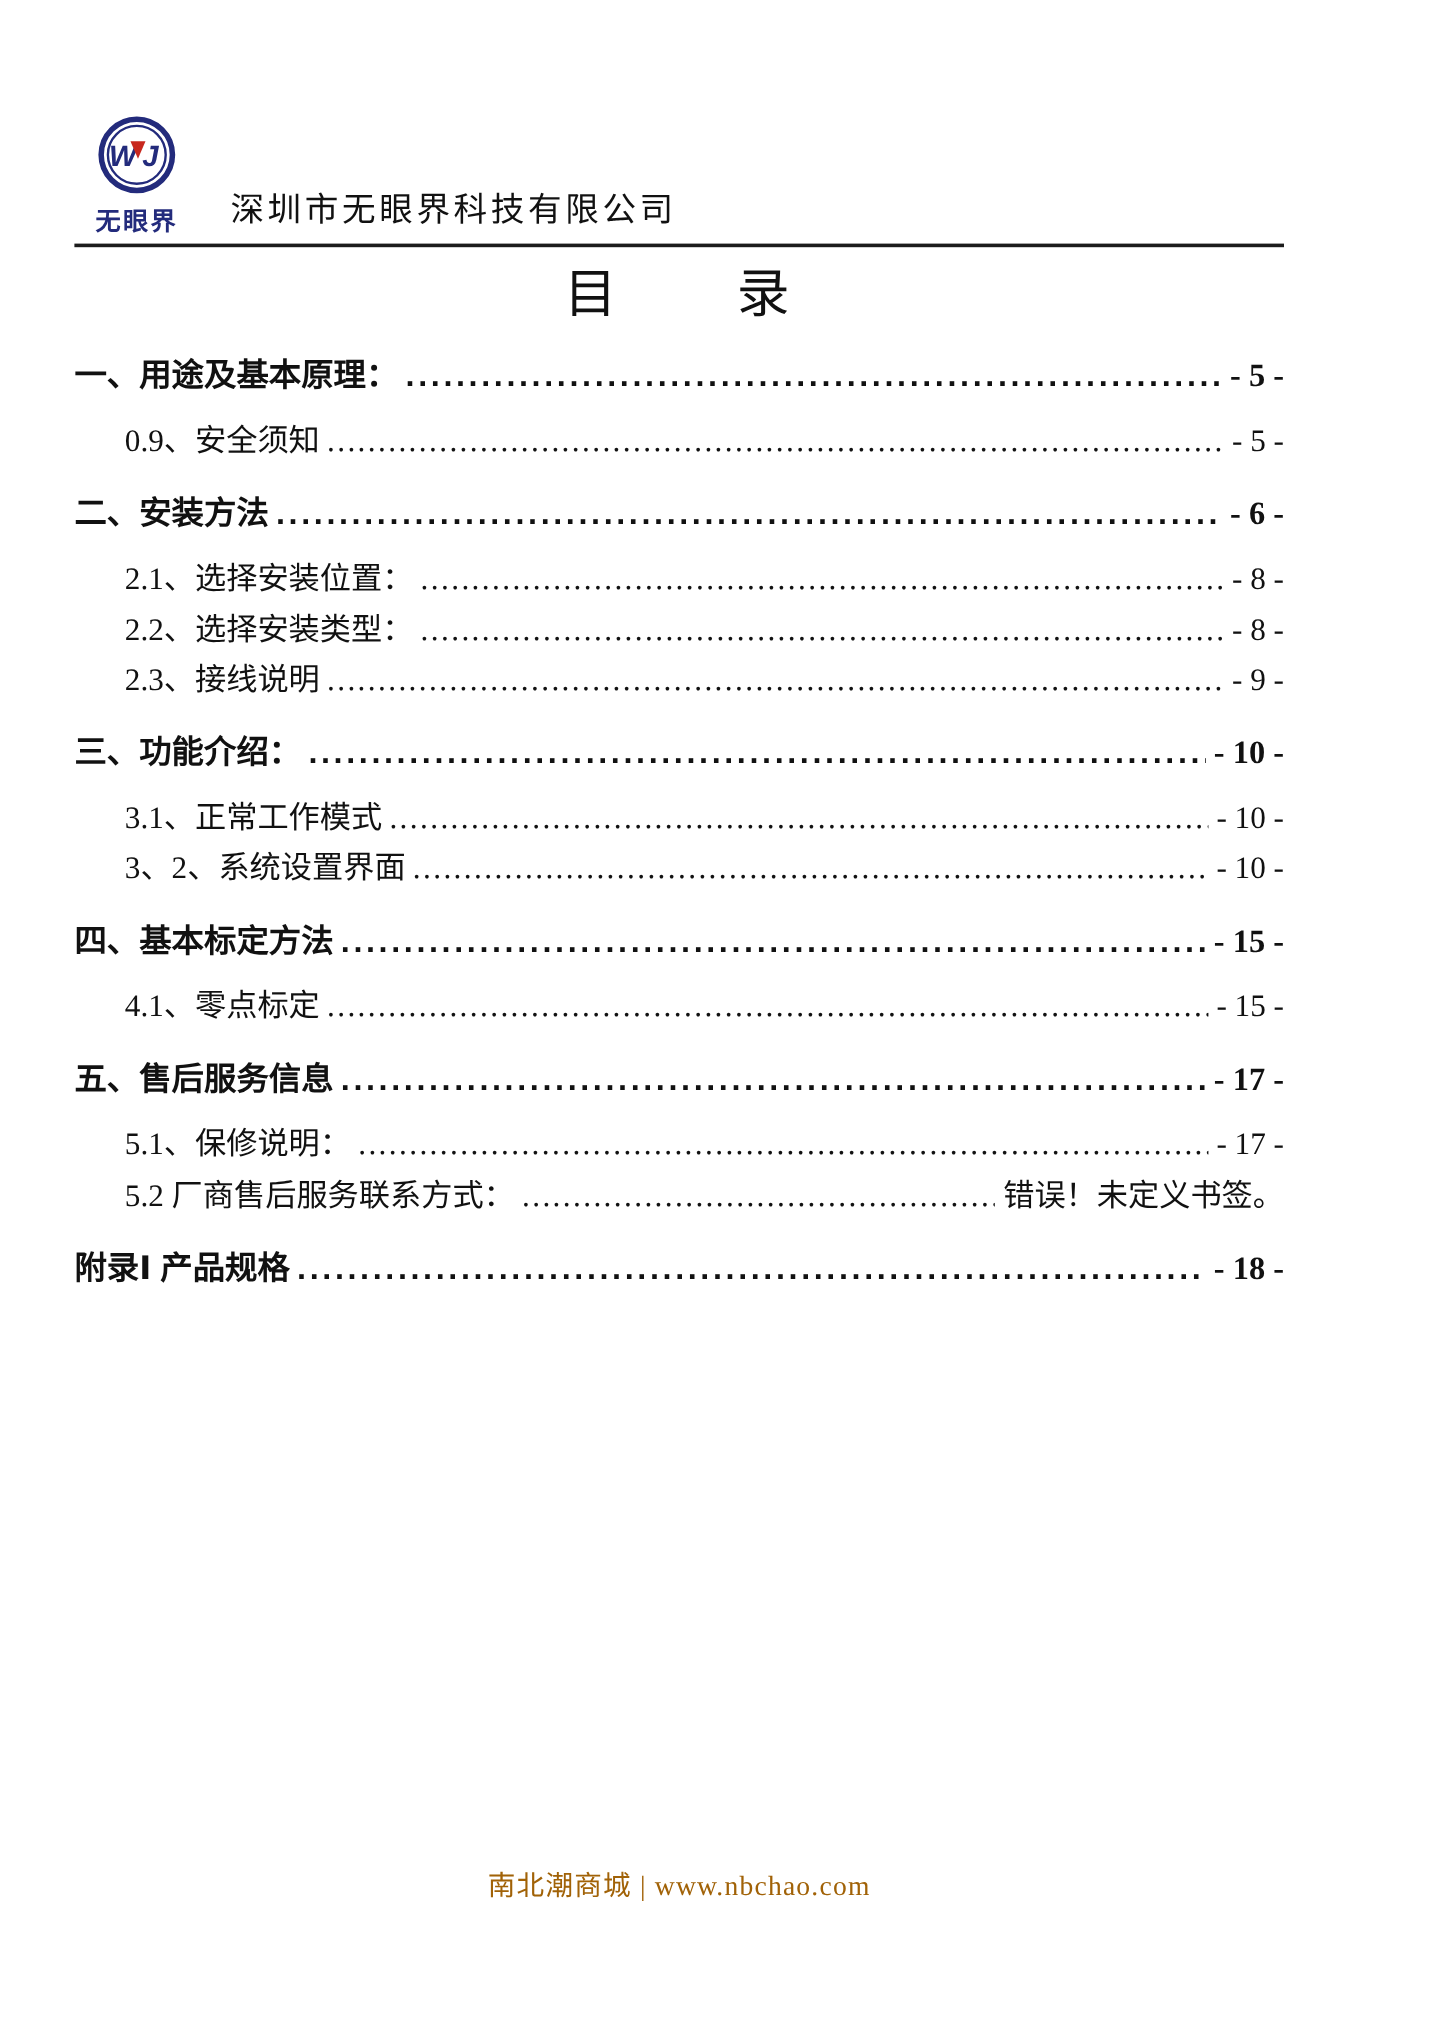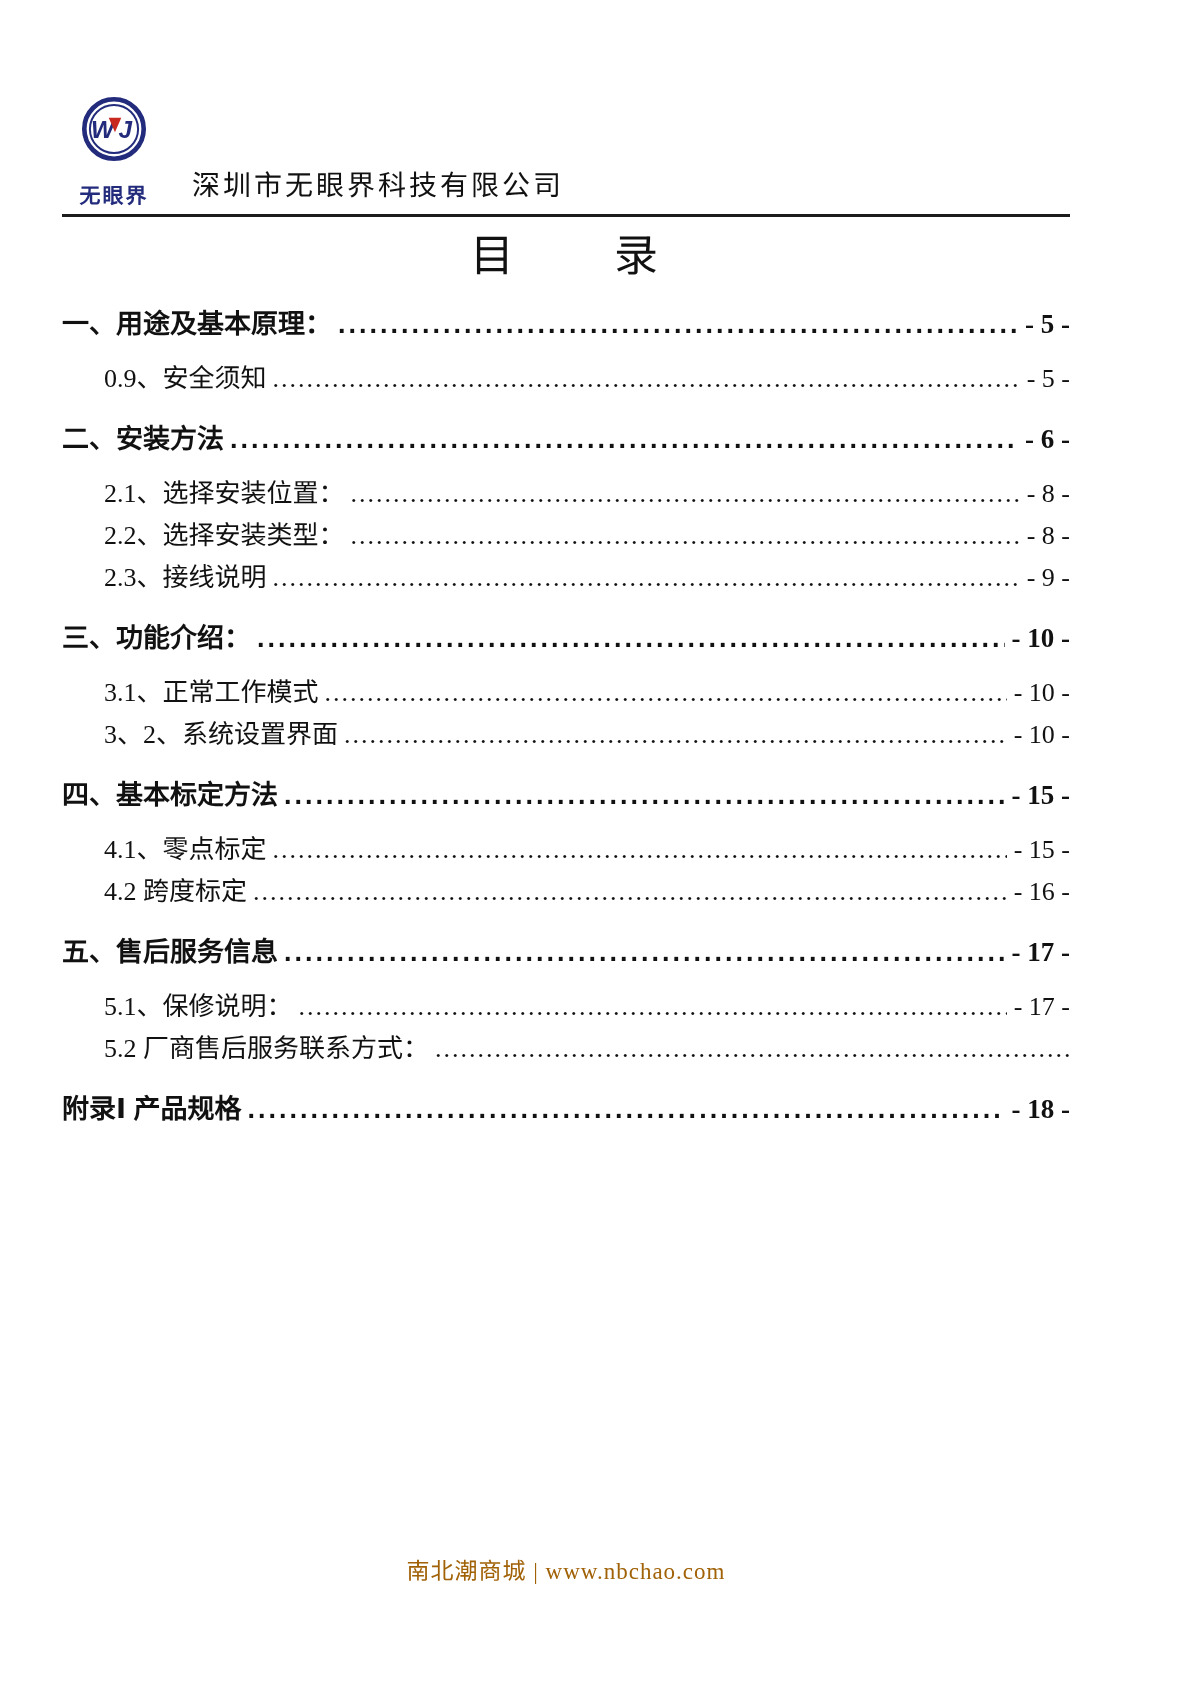--- a/index.html
+++ b/index.html
@@ -20,21 +20,21 @@
     align-items:flex-end;
     gap:26px;
     border-bottom:3px solid #1c1c1c;
     padding-bottom:5px;
   }
   .logo { display:flex; flex-direction:column; align-items:center; width:104px; flex:0 0 auto; }
   .logo svg { width:66px; height:66px; display:block; }
   .logo-wordmark {
     font-family:"Liberation Sans","DejaVu Sans",sans-serif;
     font-weight:bold; font-size:21px; letter-spacing:2px;
-    color:#232b7c; margin-top:17px; white-space:nowrap;
+    color:#232b7c; margin-top:6px; white-space:nowrap;
   }
   .company-name {
     font-size:28px; font-weight:normal; letter-spacing:3px;
     padding-bottom:6px; white-space:nowrap;
   }
   
   .doc-title {
     margin:12px 0 0 0;
     text-align:center;
     font-size:44px; font-weight:normal;
@@ -138,38 +138,34 @@
       <div class="toc-row lvl1">
         <span class="toc-label">四、基本标定方法</span>
         <span class="dot-leader"></span>
         <span class="toc-page">- 15 -</span>
       </div>
       <div class="toc-row lvl2">
         <span class="toc-label">4.1、零点标定</span>
         <span class="dot-leader"></span>
         <span class="toc-page">- 15 -</span>
       </div>
-      <div class="toc-row lvl2">
-        <span class="toc-label">4.2 跨度标定</span>
-        <span class="dot-leader"></span>
-        <span class="toc-page">- 16 -</span>
-      </div>
       <div class="toc-row lvl1">
         <span class="toc-label">五、售后服务信息</span>
         <span class="dot-leader"></span>
         <span class="toc-page">- 17 -</span>
       </div>
       <div class="toc-row lvl2">
         <span class="toc-label">5.1、保修说明：</span>
         <span class="dot-leader"></span>
         <span class="toc-page">- 17 -</span>
       </div>
       <div class="toc-row lvl2 error">
         <span class="toc-label">5.2 厂商售后服务联系方式：</span>
         <span class="dot-leader"></span>
+        <span class="toc-page">错误！未定义书签。</span>
       </div>
       <div class="toc-row lvl1">
         <span class="toc-label">附录Ⅰ 产品规格</span>
         <span class="dot-leader"></span>
         <span class="toc-page">- 18 -</span>
       </div>
     </div>
 
   <div class="footer">
     <span>南北潮商城 | www.nbchao.com</span>

